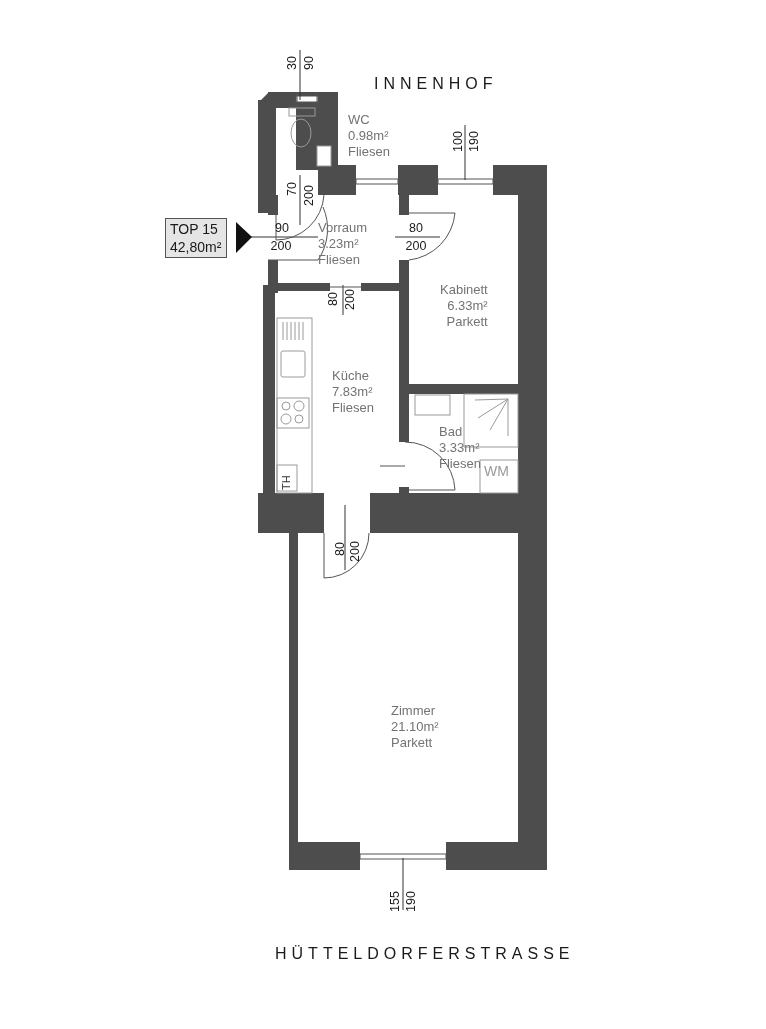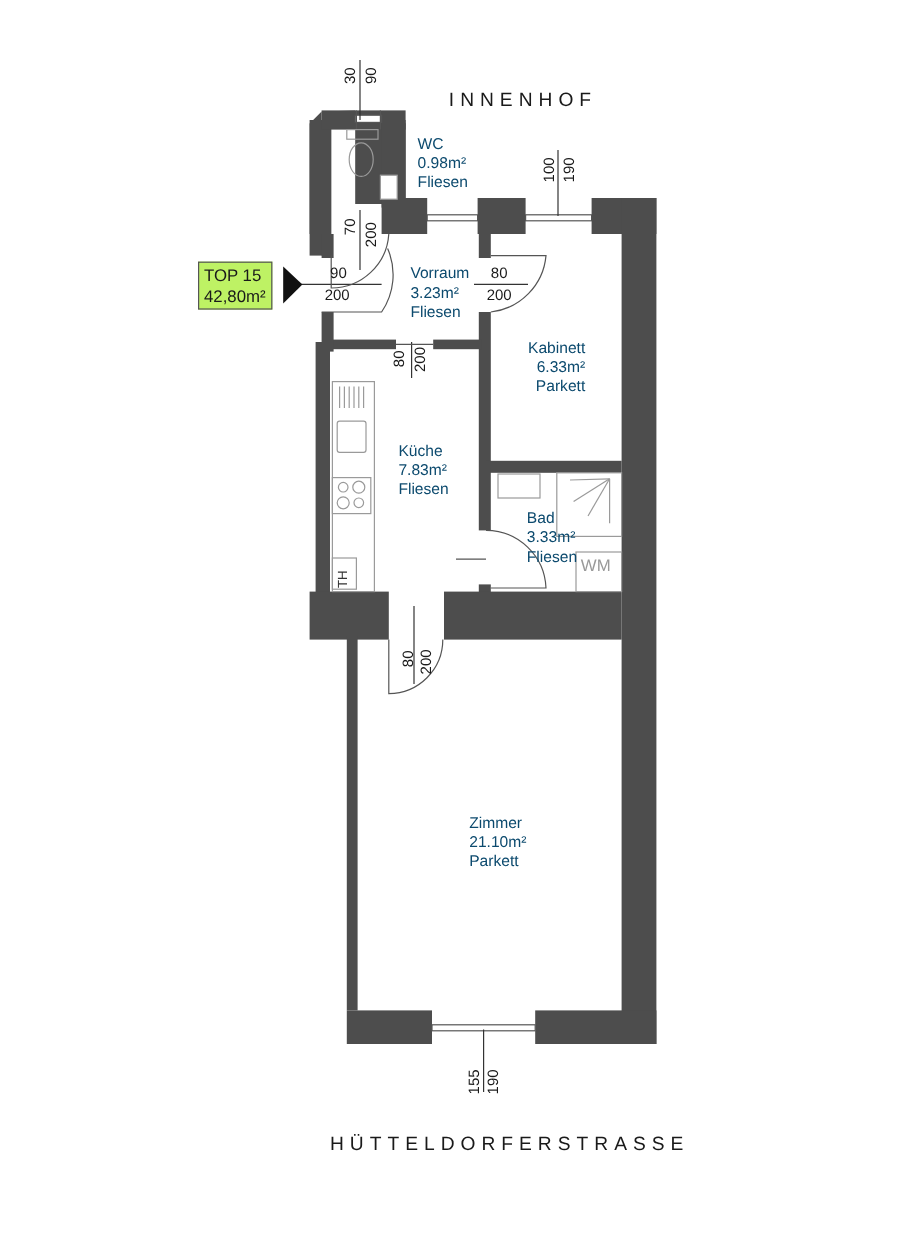--- a/index.html
+++ b/index.html
@@ -1,24 +1,24 @@
 <!DOCTYPE html>
 <html><head>
 <meta charset="utf-8">
 <style>
   html, body { margin: 0; padding: 0; background: #ffffff; }
   body { width: 766px; height: 1029px; position: relative; overflow: hidden;
          font-family: "Liberation Sans", sans-serif; color: #1a1a1a; }
   .plan { position: absolute; left: 0; top: 0; }
-  .lbl { position: absolute; font-size: 13px; line-height: 16px; color: #0c4a6e; }
+  .lbl { position: absolute; font-size: 13px; line-height: 16px; color: #737373; }
   .street { position: absolute; font-size: 16px; letter-spacing: 5px; color: #1a1a1a; }
   .dim { position: absolute; font-size: 12.5px; line-height: 13px; color: #1a1a1a; text-align: center; }
   .dim-v { position: absolute; font-size: 12.5px; color: #1a1a1a; transform: rotate(-90deg); transform-origin: left top; white-space: nowrap; }
   .topbox { position: absolute; left: 165px; top: 218px; width: 62px; height: 40px;
-            border: 1px solid #555; background: #bef264; font-size: 14px; line-height: 18px; padding: 1px 0 16px 4px; box-sizing: border-box; }
+            border: 1px solid #555; background: #e5e5e5; font-size: 14px; line-height: 18px; padding: 1px 0 16px 4px; box-sizing: border-box; }
   .wm { position: absolute; font-size: 14px; color: #999; }
 </style>
 </head>
 <body>
 
 <svg class="plan" width="766" height="1029" viewBox="0 0 766 1029">
 
   <g fill="#4d4d4d">
 
     <polygon points="268,93 328,93 338,103 338,170 296,170 296,92"></polygon>
@@ -135,41 +135,41 @@
 <div class="topbox">
   <div>TOP 15</div>
   <div>42,80m²</div>
 </div>
 
 <div class="lbl" style="left:348px; top:112px;">
   <div>WC</div>
   <div>0.98m²</div>
   <div>Fliesen</div>
 </div>
-<div class="lbl" style="left:342px; top:220px;">
+<div class="lbl" style="left:318px; top:220px;">
   <div>Vorraum</div>
   <div>3.23m²</div>
   <div>Fliesen</div>
 </div>
 <div class="lbl" style="left:440px; top:282px;text-align:right;">
   <div>Kabinett</div>
   <div>6.33m²</div>
   <div>Parkett</div>
 </div>
 <div class="lbl" style="left:332px; top:368px;">
   <div>Küche</div>
   <div>7.83m²</div>
   <div>Fliesen</div>
 </div>
 <div class="lbl" style="left:439px; top:424px;">
   <div>Bad</div>
   <div>3.33m²</div>
   <div>Fliesen</div>
 </div>
-<div class="lbl" style="left:391px; top:678px;">
+<div class="lbl" style="left:391px; top:703px;">
   <div>Zimmer</div>
   <div>21.10m²</div>
   <div>Parkett</div>
 </div>
 
 <div class="wm" style="left:484px; top:463px;">WM</div>
 <div class="dim-v" style="left:280px; top:490px; font-size:11px; color:#333;">TH</div>
 
 <div class="dim-v" style="left:285px; top:70px;">30</div>
 <div class="dim-v" style="left:302px; top:70px;">90</div>

